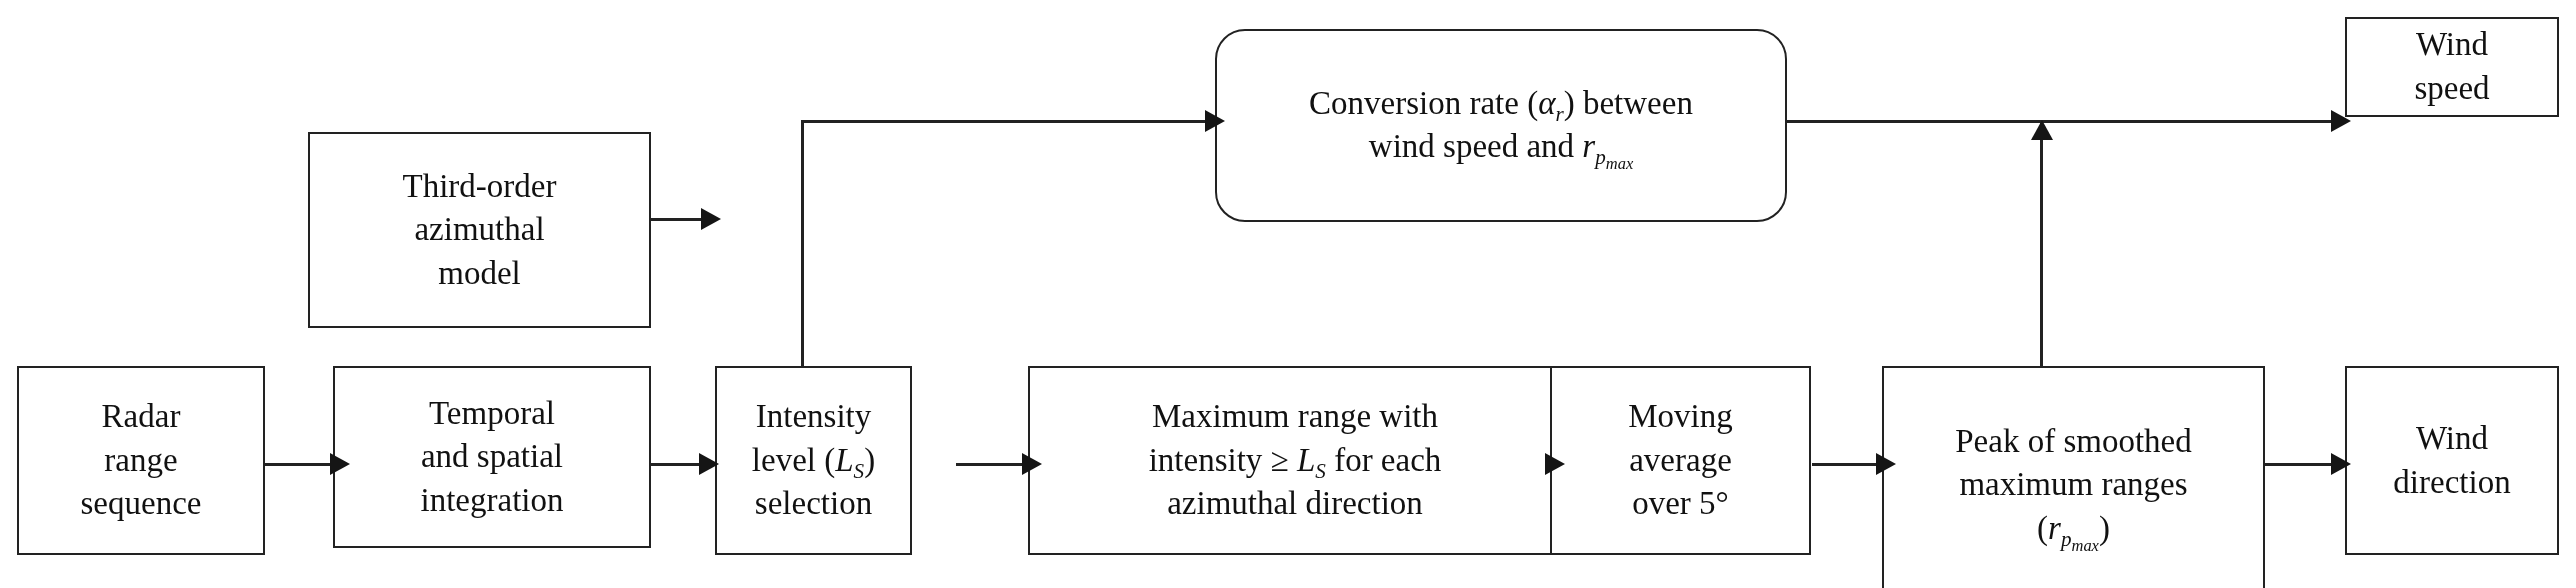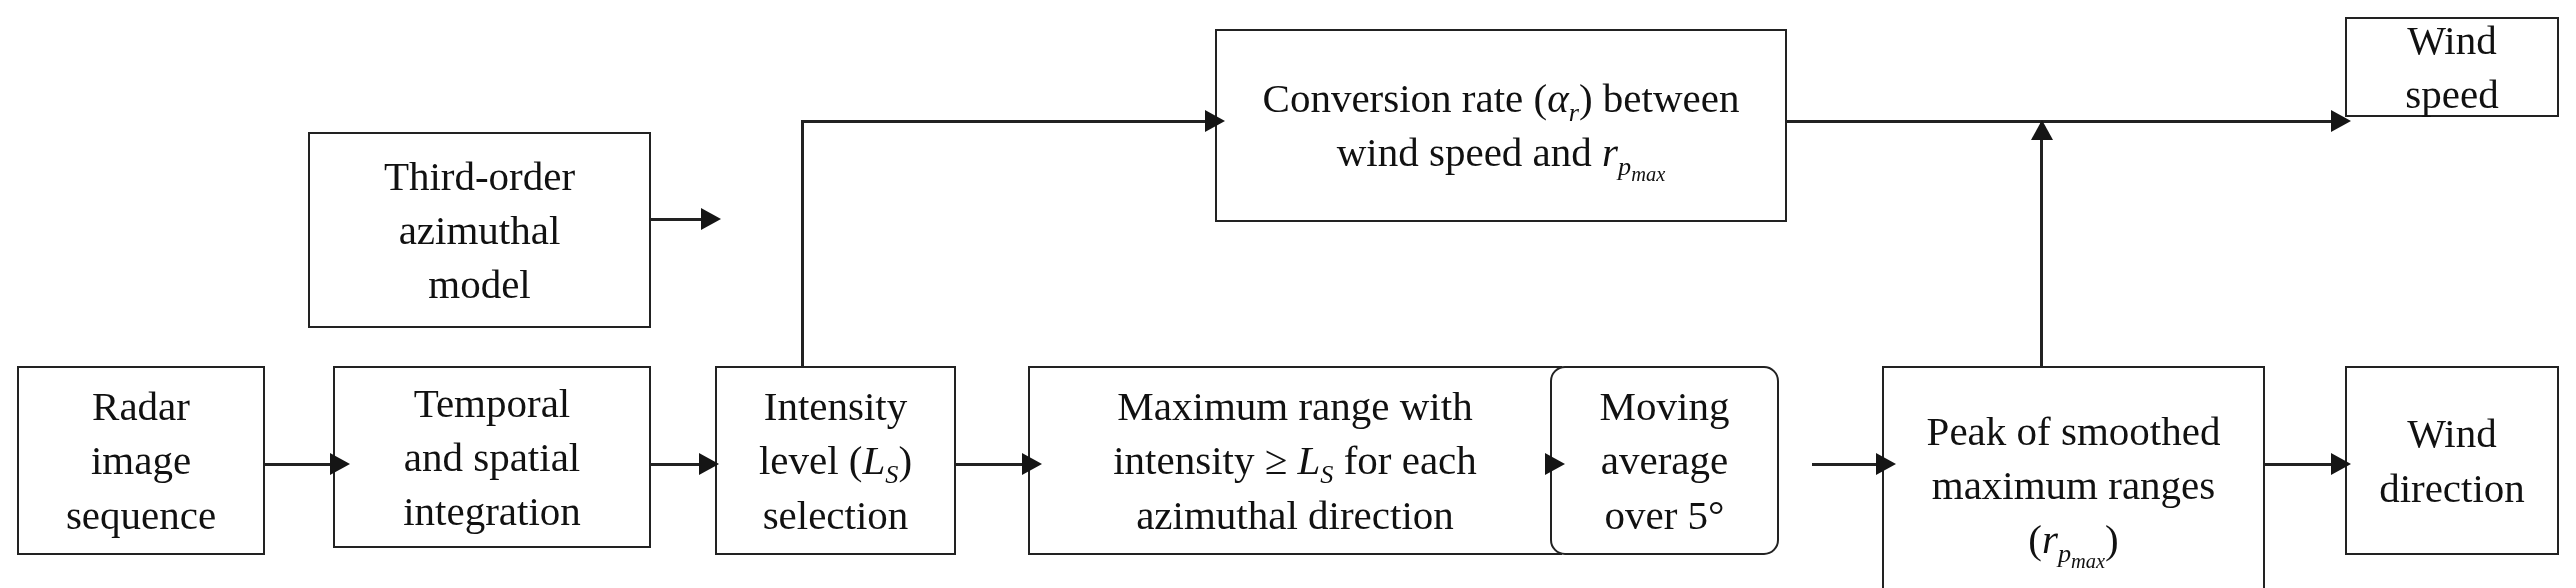--- a/index.html
+++ b/index.html
@@ -19,21 +19,21 @@
   .node {
     position: absolute;
     box-sizing: border-box;
     border: 2.1px solid #222222;
     background: #ffffff;
     display: flex;
     align-items: center;
     justify-content: center;
     text-align: center;
     color: #111111;
-    font-size: 41px;
+    font-size: 33px;
     line-height: 1.32;
     padding: 2.9px 5.7px;
     z-index: 3;
   }
   .node .txt { display: block; width: 100%; }
   .node .line { display: block; white-space: nowrap; }
   sub {
     font-size: 0.64em;
     vertical-align: baseline;
     position: relative;
@@ -98,21 +98,21 @@
 
   <div class="hline" style="left:801px; top:120px; width:414px;"></div>
   <div class="arrow-r" style="left:1205px; top:110px;"></div>
 
   <div class="hline" style="left:1787px; top:120px; width:558px;"></div>
   <div class="arrow-r" style="left:2331px; top:110px;"></div>
 
   <div class="vline" style="left:2040px; top:121px; height:245px;"></div>
   <div class="arrow-u" style="left:2031px; top:120px;"></div>
 
-  <div class="node" style="left:1215px; top:28.6px; width:572px; height:193px;">
+  <div class="node" style="left:1215px; top:28.6px; width:572px; height:193px;border-radius:30px;">
     <span class="txt">
       <span class="line"><span>Conversion rate (</span><span class="it">α</span><sub class="it">r</sub><span>) between</span></span>
       <span class="line"><span>wind speed and </span><span class="it">r</span><sub class="it">p<sub>max</sub></sub></span>
     </span>
   </div>
 
   <div class="node" style="left:2345px; top:17px; width:214px; height:100px; align-items:center;">
     <span class="txt">
       <span class="line">Wind</span>
       <span class="line">speed</span>
@@ -123,50 +123,50 @@
     <span class="txt">
       <span class="line">Third-order</span>
       <span class="line">azimuthal</span>
       <span class="line">model</span>
     </span>
   </div>
 
   <div class="node" style="left:17px; top:366px; width:248px; height:189px;">
     <span class="txt">
       <span class="line">Radar</span>
-      <span class="line">image</span>
+      <span class="line">range</span>
       <span class="line">sequence</span>
     </span>
   </div>
 
   <div class="node" style="left:333px; top:366px; width:318px; height:182px;">
     <span class="txt">
       <span class="line">Temporal</span>
       <span class="line">and spatial</span>
       <span class="line">integration</span>
     </span>
   </div>
 
-  <div class="node" style="left:715px; top:366px; width:241px; height:189px;">
+  <div class="node" style="left:715px; top:366px; width:197px; height:189px;">
     <span class="txt">
       <span class="line">Intensity</span>
       <span class="line"><span>level (</span><span class="it">L</span><sub class="it">S</sub><span>)</span></span>
       <span class="line">selection</span>
     </span>
   </div>
 
   <div class="node" style="left:1028px; top:366px; width:534px; height:189px;">
     <span class="txt">
       <span class="line">Maximum range with</span>
       <span class="line"><span>intensity ≥ </span><span class="it">L</span><sub class="it">S</sub><span> for each</span></span>
       <span class="line">azimuthal direction</span>
     </span>
   </div>
 
-  <div class="node" style="left:1550px; top:366px; width:229px; height:189px;border-radius:15px;">
+  <div class="node" style="left:1550px; top:366px; width:261px; height:189px;">
     <span class="txt">
       <span class="line">Moving</span>
       <span class="line">average</span>
       <span class="line">over 5°</span>
     </span>
   </div>
 
   <div class="node" style="left:1882px; top:366px; width:383px; height:238px;">
     <span class="txt">
       <span class="line">Peak of smoothed</span>

